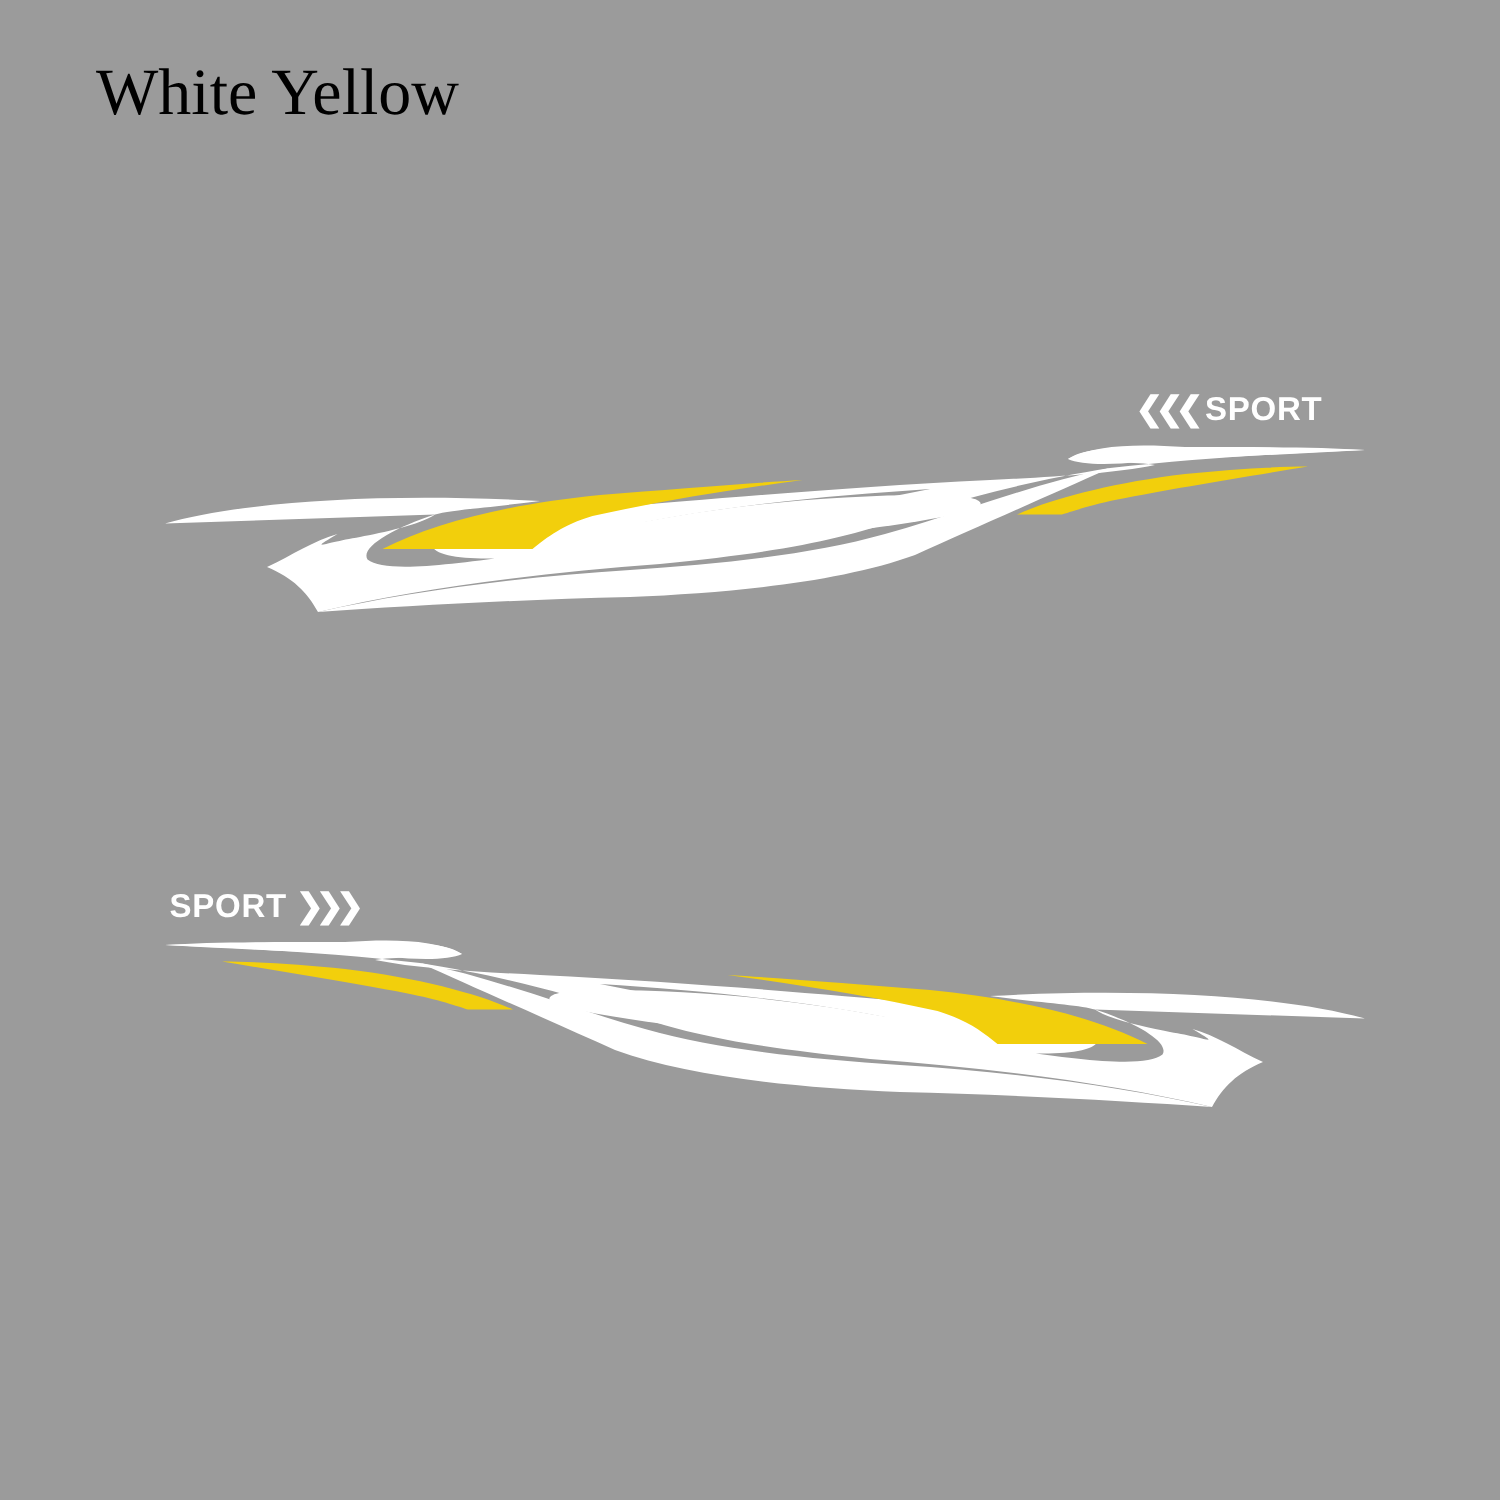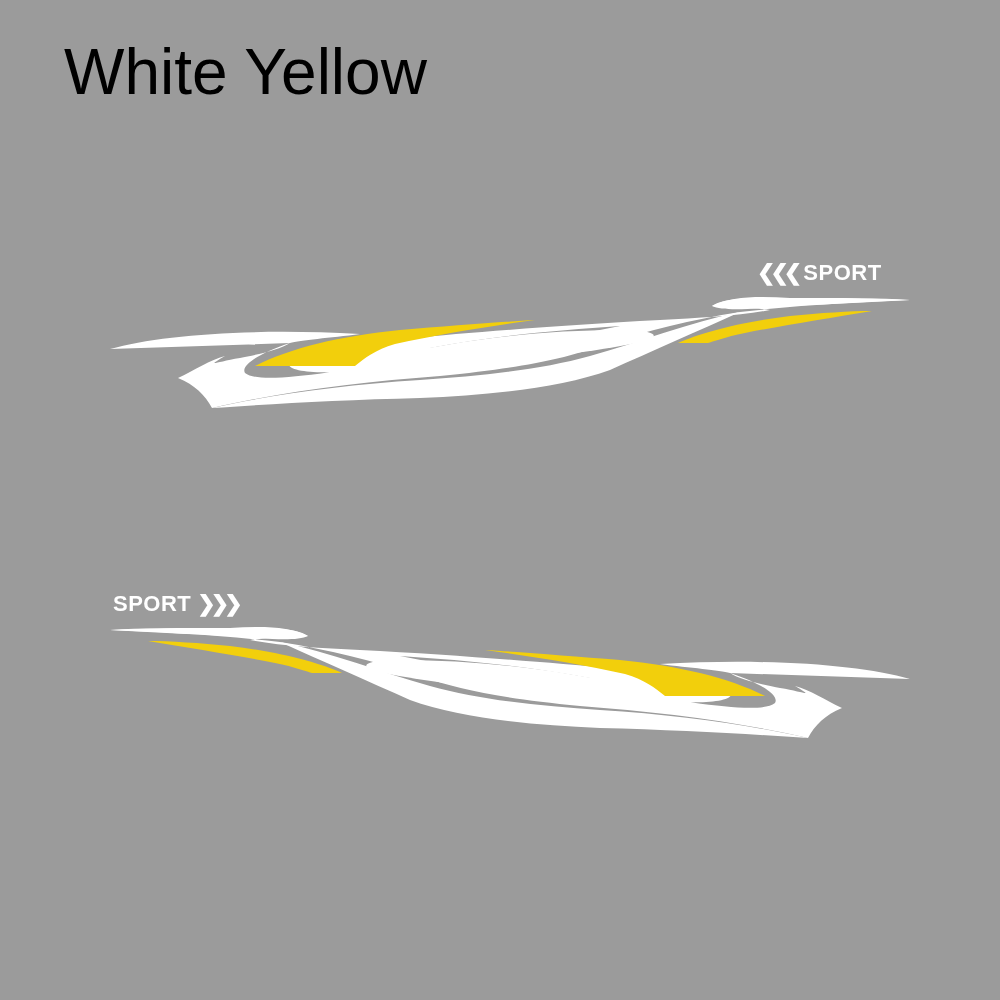--- a/index.html
+++ b/index.html
@@ -6,23 +6,23 @@
     body {
       width: 1000px; height: 1000px;
       background: #9b9b9b;
       position: relative;
       overflow: hidden;
       font-family: "DejaVu Sans", sans-serif;
     }
     .title {
       position: absolute;
       left: 64px; top: 40px;
-      font-size: 64px;
+      font-size: 44px;
       color: #000;
-      font-family: Liberation Sans, sans-serif;
+      font-family: Liberation Serif, serif;
       letter-spacing: 0px;
       line-height: 1;
     }
     .label {
       position: absolute;
       color: #fff;
       font-weight: bold;
       font-size: 22px;
       font-family: "Liberation Sans", sans-serif;
       letter-spacing: 0.5px;

